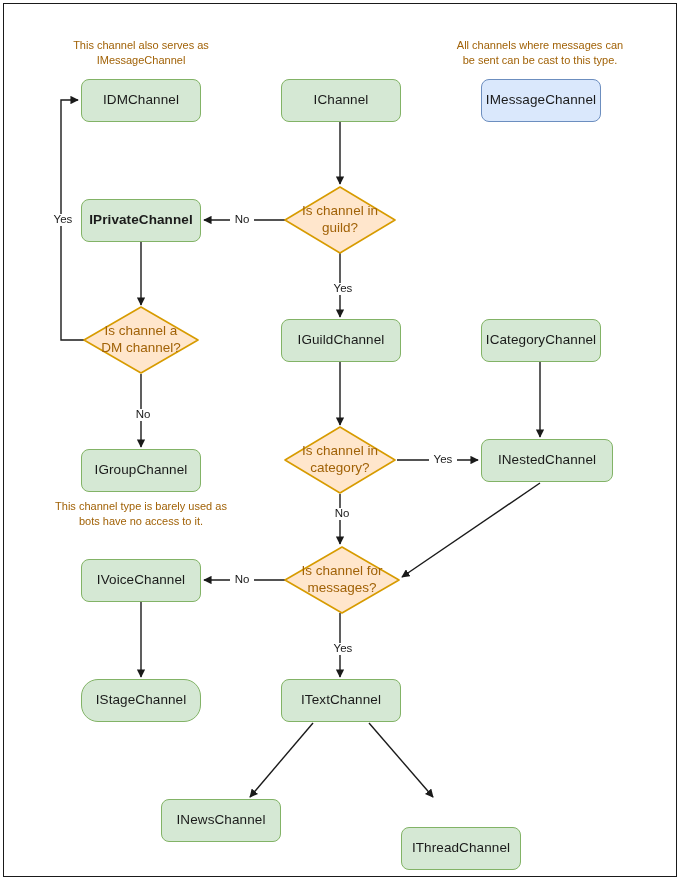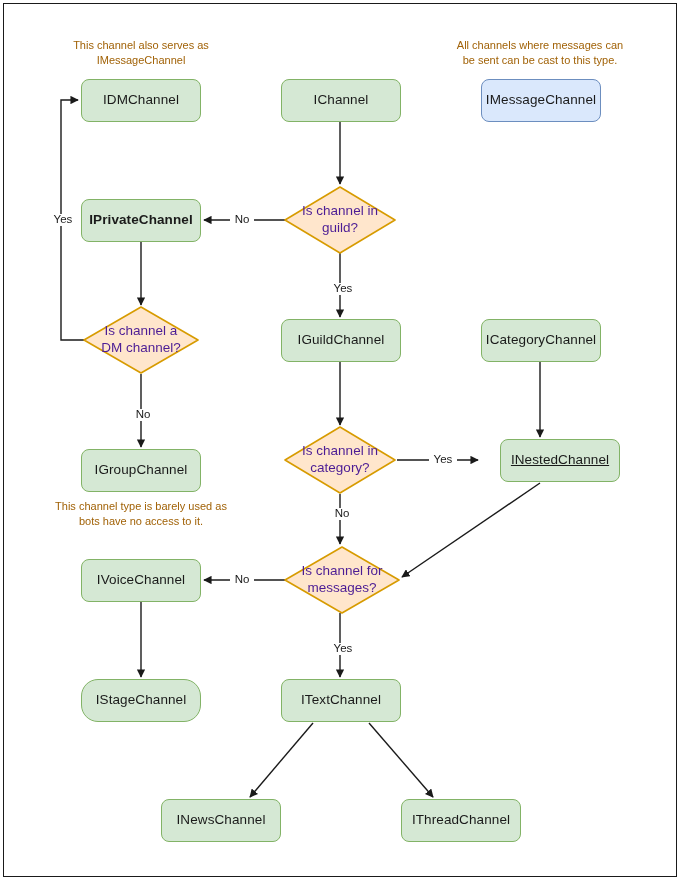--- a/index.html
+++ b/index.html
@@ -57,21 +57,21 @@
     border: 1.2px solid #6c8ebf;
   }
   .diamond {
     position: absolute;
     display: flex;
     align-items: center;
     justify-content: center;
     text-align: center;
     font-size: 13.5px;
     line-height: 1.25;
-    color: #4c1d95;
+    color: #a16207;
   }
   .diamond .dshape {
     position: absolute;
     left: 0;
     top: 0;
     width: 100%;
     height: 100%;
   }
   .diamond .dlabel {
     position: relative;
@@ -180,41 +180,41 @@
   </div>
 
   <div class="node green" style="left:481px; top:319px; width:120px; height:43px;">
     <span>ICategoryChannel</span>
   </div>
 
   <div class="node green" style="left:81px; top:449px; width:120px; height:43px;">
     <span>IGroupChannel</span>
   </div>
 
-  <div class="node green" style="left:500px; top:439px; width:120px; height:43px;text-decoration:underline;">
+  <div class="node green" style="left:481px; top:439px; width:132px; height:43px;">
     <span>INestedChannel</span>
   </div>
 
   <div class="node green" style="left:81px; top:559px; width:120px; height:43px;">
     <span>IVoiceChannel</span>
   </div>
 
   <div class="node green" style="left:81px; top:679px; width:120px; height:43px;border-radius:17px;">
     <span>IStageChannel</span>
   </div>
 
   <div class="node green" style="left:281px; top:679px; width:120px; height:43px;">
     <span>ITextChannel</span>
   </div>
 
   <div class="node green" style="left:161px; top:799px; width:120px; height:43px;">
     <span>INewsChannel</span>
   </div>
 
-  <div class="node green" style="left:401px; top:799px; width:120px; height:43px;">
+  <div class="node green" style="left:401px; top:827px; width:120px; height:43px;">
     <span>IThreadChannel</span>
   </div>
 
   <div class="diamond" style="left:284px; top:186px; width:112px; height:68px;">
     <svg class="dshape" viewBox="0 0 112 68" preserveAspectRatio="none">
       <polygon points="56,1 111,34 56,67 1,34" fill="#ffe6cc" stroke="#d79b00" stroke-width="1.6" stroke-linejoin="round"></polygon>
     </svg>
     <div class="dlabel">
       <div>Is channel in</div>
       <div>guild?</div>

